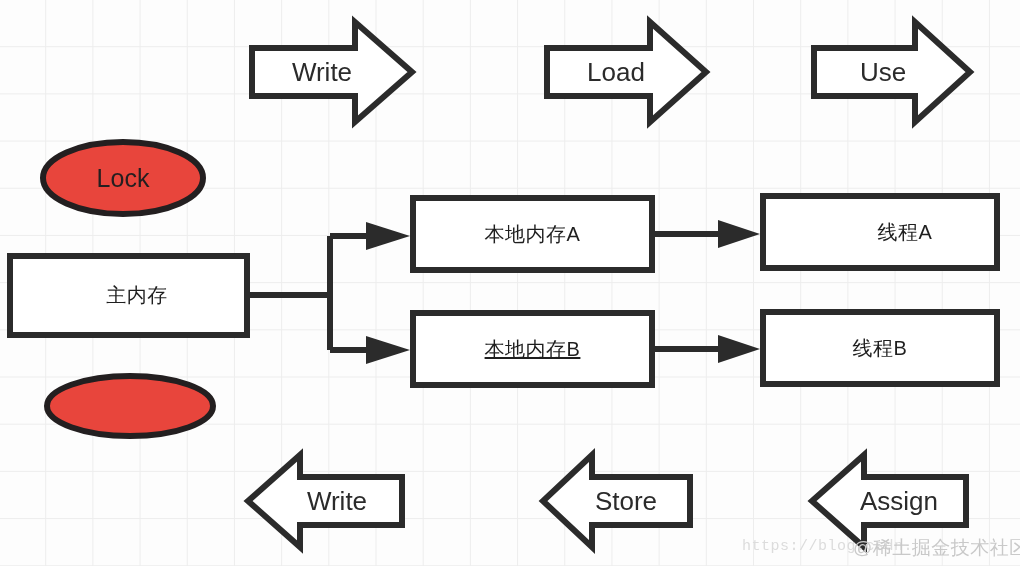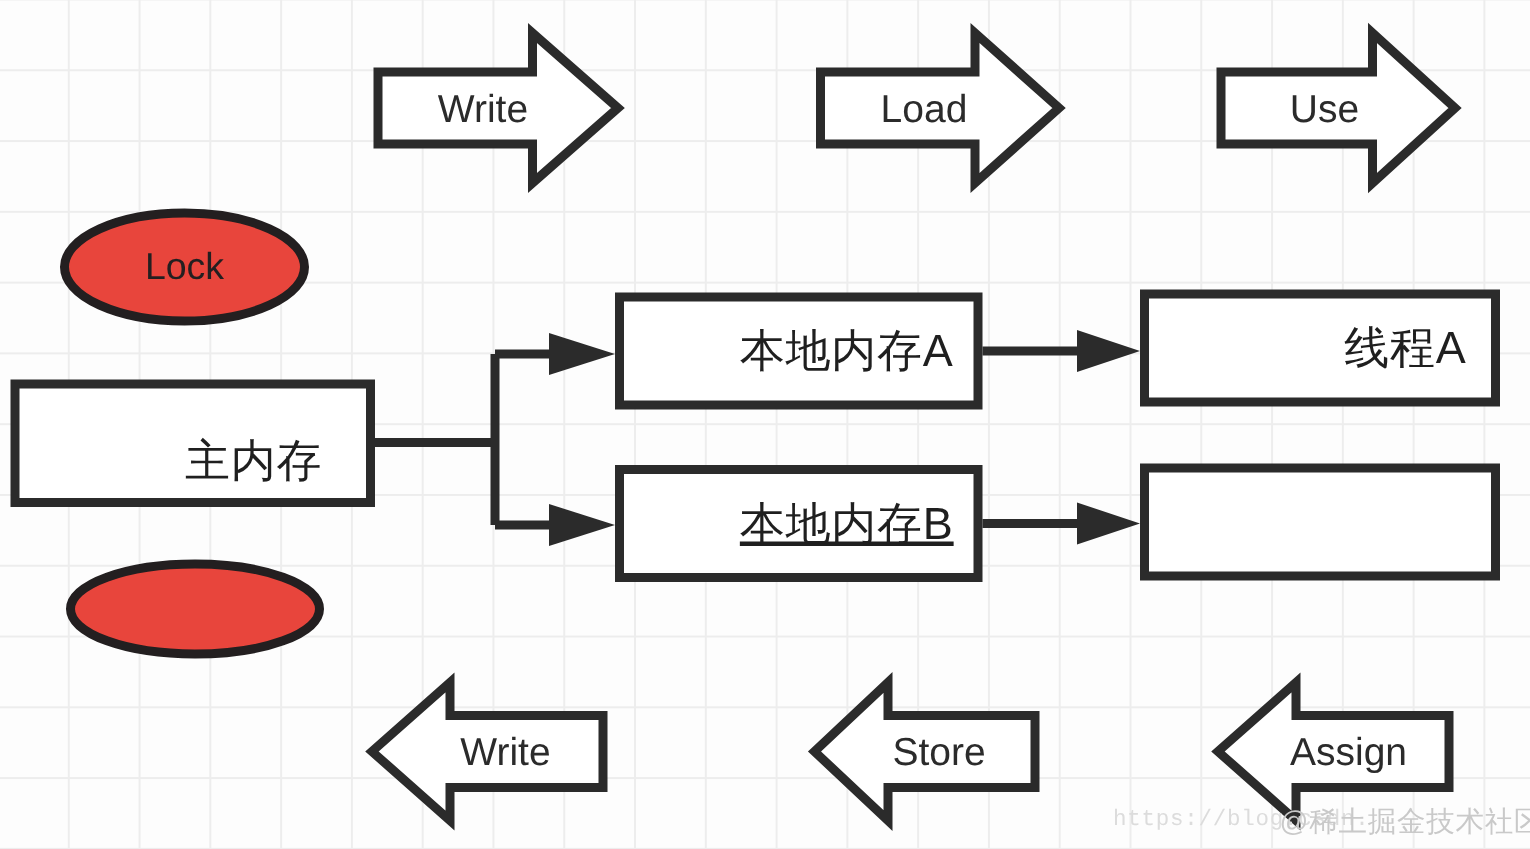--- a/index.html
+++ b/index.html
@@ -32,23 +32,22 @@
   .node-label {
     position: absolute;
     display: flex;
     align-items: center;
     justify-content: center;
     color: #1f1f1f;
     white-space: nowrap;
     pointer-events: none;
   }
   .box-label {
-    font-size: 30px;
+    font-size: 20px;
     letter-spacing: 0.5px;
-    padding-left: 32px;
   }
   .ellipse-label {
     font-size: 25px;
     color: #231f20;
   }
   .arrow-label {
     font-size: 26px;
     color: #2b2b2b;
   }
   .watermark {
@@ -102,28 +101,29 @@
     <rect x="10" y="256" width="237" height="79" fill="#ffffff" stroke="#2b2b2b" stroke-width="6"></rect>
     <rect x="413" y="198" width="239" height="72" fill="#ffffff" stroke="#2b2b2b" stroke-width="6"></rect>
     <rect x="413" y="313" width="239" height="72" fill="#ffffff" stroke="#2b2b2b" stroke-width="6"></rect>
     <rect x="763" y="196" width="234" height="72" fill="#ffffff" stroke="#2b2b2b" stroke-width="6"></rect>
     <rect x="763" y="312" width="234" height="72" fill="#ffffff" stroke="#2b2b2b" stroke-width="6"></rect>
 
     <ellipse cx="123" cy="178" rx="80" ry="36" fill="#e8453c" stroke="#231f20" stroke-width="6"></ellipse>
     <ellipse cx="130" cy="406" rx="83" ry="30" fill="#e8453c" stroke="#231f20" stroke-width="6"></ellipse>
   </svg>
 
-  <div class="node-label box-label" style="left:7px; top:265px; width:260px; height:85px;">主内存</div>
+  <div class="node-label box-label" style="left:7px; top:253px; width:260px; height:85px;">主内存</div>
 
   <div class="node-label box-label" style="left:410px; top:195px; width:245px; height:78px;">本地内存A</div>
 
   <div class="node-label box-label" style="left:410px; top:310px; width:245px; height:78px;text-decoration:underline;">本地内存B</div>
 
   <div class="node-label box-label" style="left:785px; top:193px; width:240px; height:78px;">线程A</div>
 
+  <div class="node-label box-label" style="left:760px; top:309px; width:240px; height:78px;">线程B</div>
 
   <div class="node-label ellipse-label" style="left:41px; top:142px; width:164px; height:72px;">Lock</div>
 
 
   <div class="node-label arrow-label" style="left:252px; top:48px; width:140px; height:48px;">Write</div>
 
   <div class="node-label arrow-label" style="left:547px; top:48px; width:138px; height:48px;">Load</div>
 
   <div class="node-label arrow-label" style="left:814px; top:48px; width:138px; height:48px;">Use</div>
 

